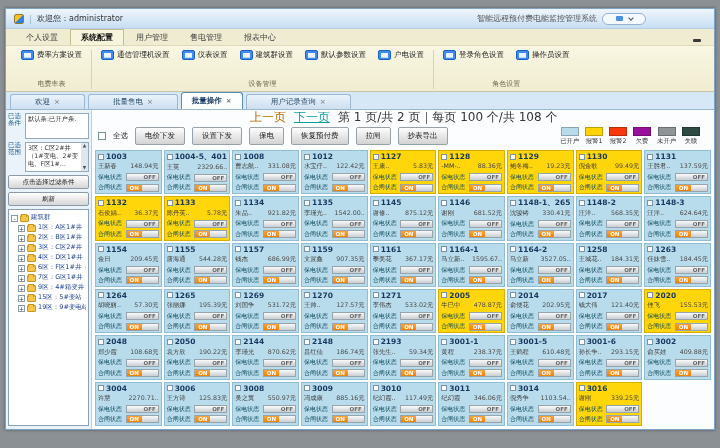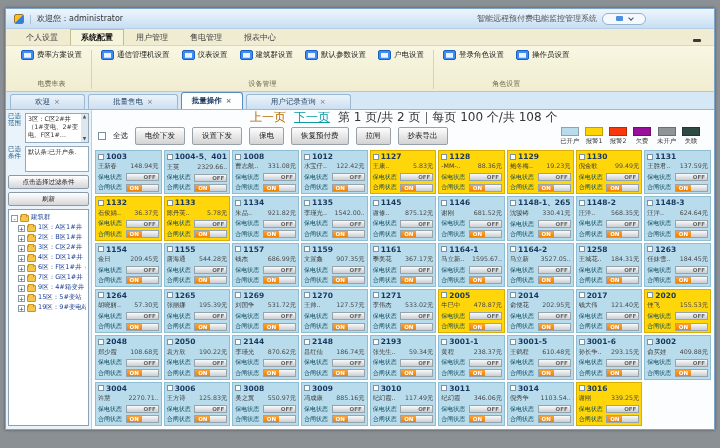--- a/index.html
+++ b/index.html
@@ -203,33 +203,33 @@
         <div class="dtab">
           <span>用户记录查询</span>
           <span class="x">×</span>
         </div>
       </div>
 
     <div class="main">
 
       <div class="sidebar">
         <div class="sb-row">
+          <span class="sb-label">已选条件</span>
+          <div class="sb-box cond">
+            <span>默认条:已开户条.</span>
+          </div>
+        </div>
+        <div class="sb-row">
           <span class="sb-label">已选范围</span>
           <div class="sb-box range">
             <span>3区：C区2#井（1#变电、2#变电、F区1#…</span>
             <span class="sb-scroll">
               <span>▲</span>
               <span>▼</span>
             </span>
-          </div>
-        </div>
-        <div class="sb-row">
-          <span class="sb-label">已选条件</span>
-          <div class="sb-box cond">
-            <span>默认条:已开户条.</span>
           </div>
         </div>
         <div class="sb-btn">点击选择过滤条件</div>
         <div class="sb-btn">刷新</div>
         <div class="tree" id="tree">
             <div class="trow">
               <span class="texp">-</span>
               <span class="tfolder"></span>
               <span>建筑群</span>
             </div>

